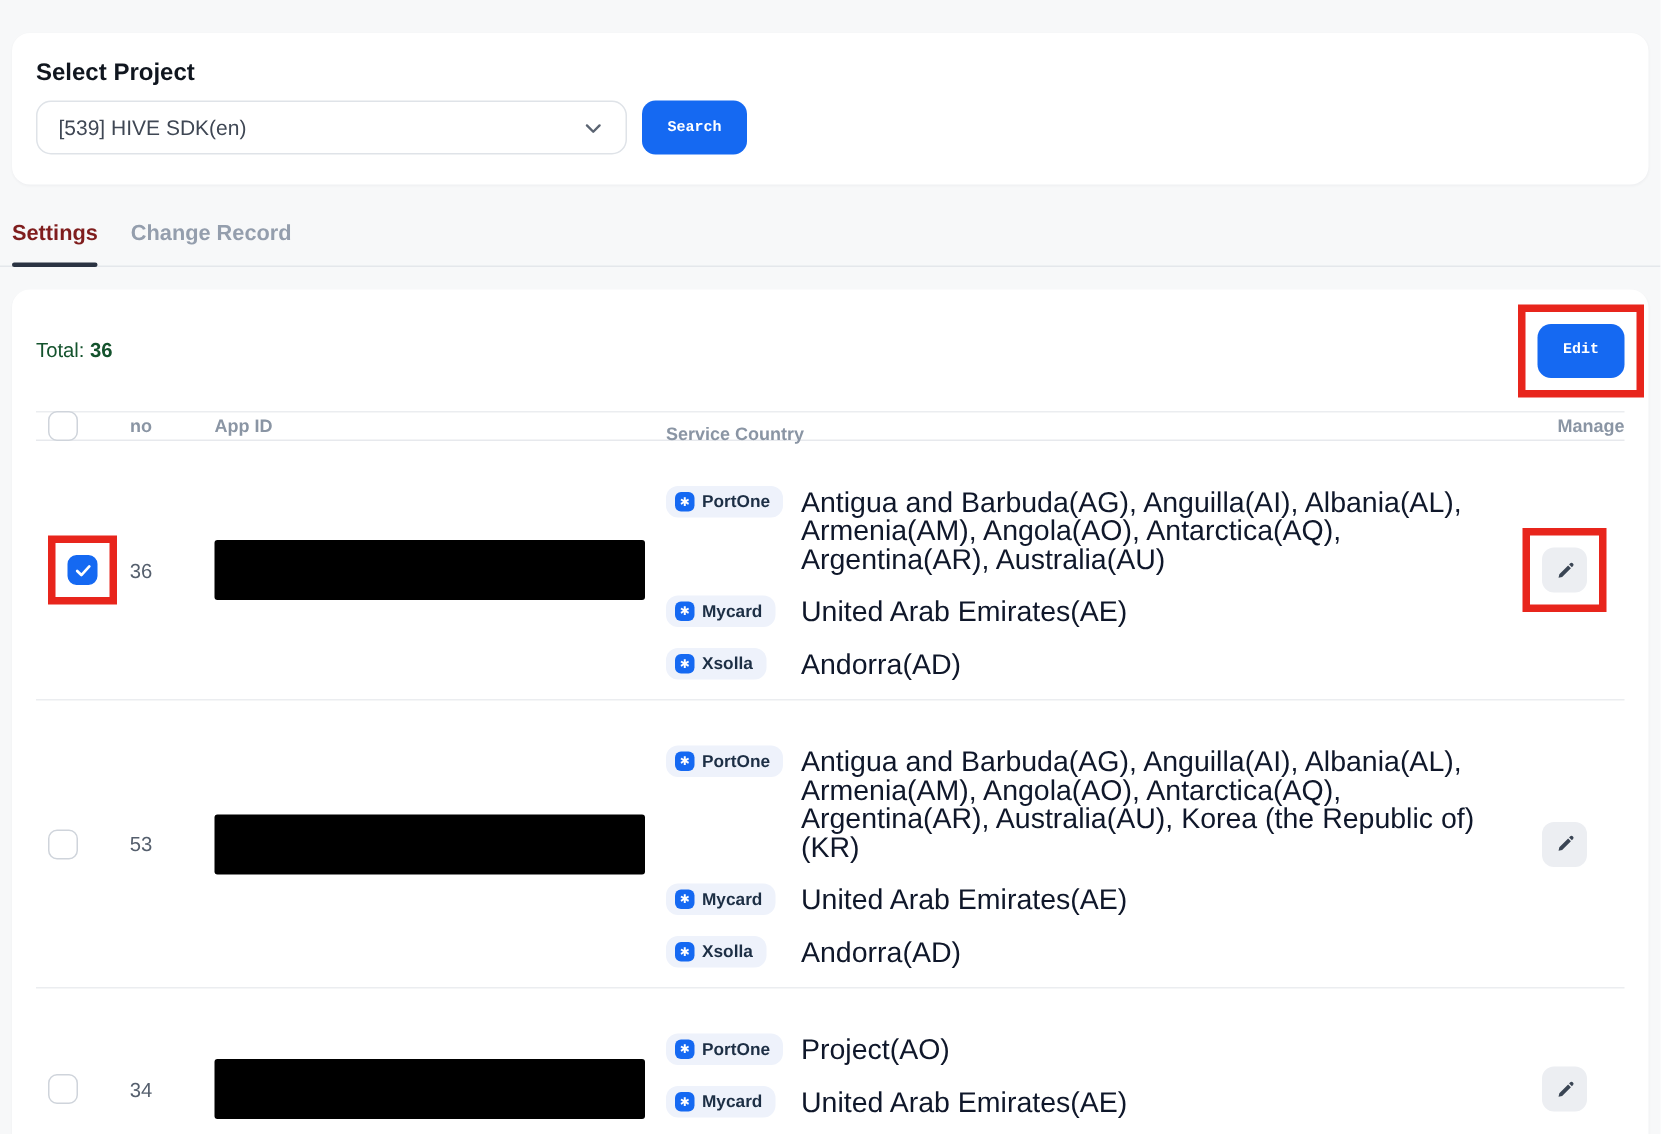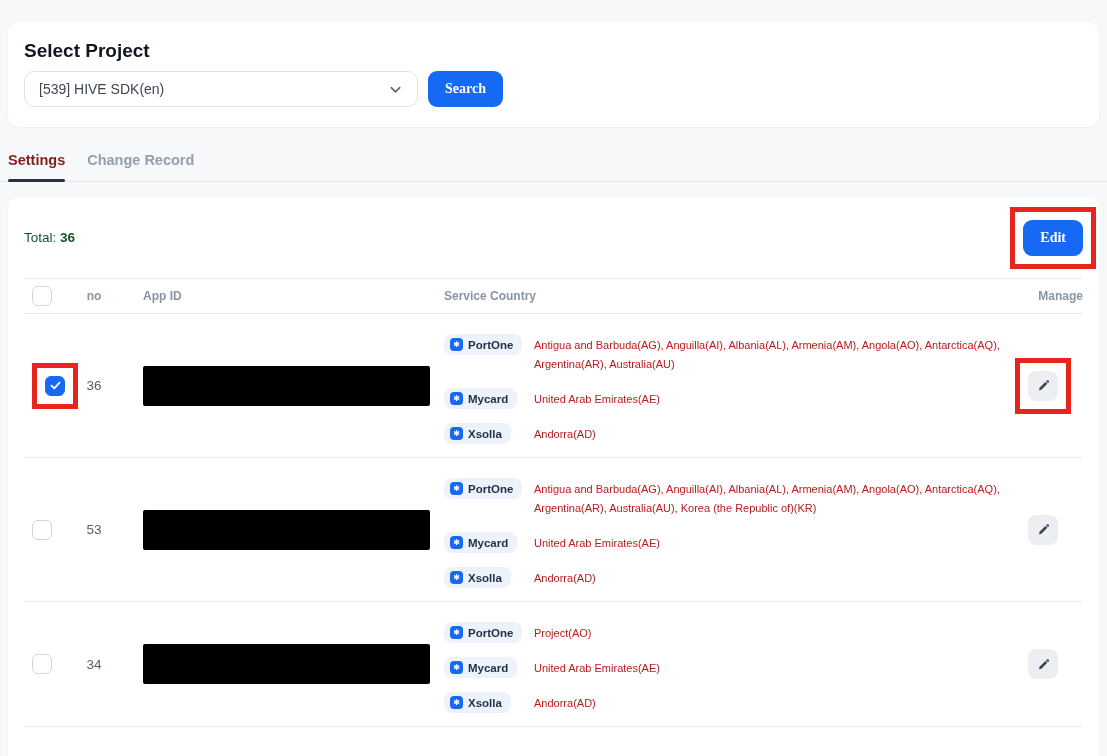--- a/index.html
+++ b/index.html
@@ -14,32 +14,32 @@
   
   .card {
     background: #fff;
     border-radius: 12px;
     box-shadow: 0 1px 2px rgba(16,24,40,.04);
   }
   .top-card { margin-top: 22px; padding: 18px 16px 20px; }
   .main-card { margin-top: 15px; padding: 0 16px; height: 600px; }
 
   
-  .panel-label { font-size: 19px; font-weight: 700; color: #10161f; display: block; margin-bottom: 9px; }
+  .panel-label { font-size: 16px; font-weight: 700; color: #10161f; display: block; margin-bottom: 9px; }
   .select-row { display: flex; gap: 10px; align-items: center; }
   .select {
     width: 394px; height: 36px;
     border: 1px solid #dfe3e8; border-radius: 10px;
     display: flex; align-items: center; justify-content: space-between;
     padding: 0 14px; background: #fff; cursor: pointer;
     font-size: 14px; color: #3f4754;
   }
   .btn-primary {
     background: #1569f2; color: #fff; border: none; cursor: pointer;
-    font-family: Liberation Serif, serif; font-size: 14px; font-weight: 700;
+    font-family: Liberation Mono, monospace; font-size: 10px; font-weight: 700;
     border-radius: 9px; height: 36px; padding: 0 17px;
   }
 
   
   .tabs-wrap { margin: 25px -8px 0; border-bottom: 1px solid #e4e7eb; }
   .tabs { display: flex; gap: 22px; padding: 0 8px; }
   .tab {
     font-size: 14.5px; font-weight: 700; color: #949ead;
     padding-bottom: 13px; cursor: pointer; position: relative;
   }
@@ -53,21 +53,21 @@
   .toolbar { height: 81px; display: flex; align-items: center; justify-content: space-between; }
   .total { font-size: 13.5px; color: #14532d; }
   .total b { font-weight: 700; }
 
   
   .anno { display: inline-flex; }
   .red-anno { border: 5px solid #e8251c; padding: 8px; margin: -13px; position: relative; z-index: 2; justify-content: flex-end; }
 
   
   .thead {
-    display: flex; align-items: center; height: 36px;
+    display: flex; align-items: center; height: 20px;
     border-top: 1px solid #ebedf0; border-bottom: 1px solid #e7e9ed;
     font-size: 12px; font-weight: 700; color: #8a95a4;
   }
   .col { flex-shrink: 0; }
   .c-check { width: 44px; display: flex; align-items: center; }
   .c-check > * { margin-left: 8px; }
   .c-no { width: 52px; text-align: center; }
   .c-appid { width: 324px; padding-left: 23px; }
   .c-country { flex: 1 1 auto; min-width: 0; }
   .c-manage { width: 80px; text-align: right; }
@@ -81,35 +81,35 @@
     width: 20px; height: 20px; border-radius: 6px;
     border: 1.5px solid #cfd4db; background: #fff; cursor: pointer;
     display: inline-flex; align-items: center; justify-content: center;
   }
   .checkbox svg { display: none; }
   .checkbox.checked { background: #1569f2; border-color: #1569f2; }
   .checkbox.checked svg { display: block; }
 
   .redacted { width: 287px; height: 40px; background: #000; border-radius: 2px; }
 
-  .c-country { align-self: center; padding: 20px 0 13px; }
+  .c-country { align-self: center; padding: 20px 0 13px; margin-top: 10px; }
   .service { display: flex; align-items: flex-start; gap: 10px; }
   .service + .service { margin-top: 14px; }
   .badge-slot { width: 80px; flex-shrink: 0; display: flex; }
   .badge {
     display: inline-flex; align-items: center; gap: 5px;
     background: #eef2fb; border-radius: 8px; padding: 4px 9px 4px 6px;
     font-size: 11.5px; font-weight: 700; color: #1d2f45; white-space: nowrap;
   }
   .badge-ic {
     width: 13px; height: 13px; border-radius: 4px; background: #1569f2;
     color: #fff; font-size: 8px; line-height: 13px; text-align: center; flex-shrink: 0;
   }
   .countries {
-    font-size: 11px; line-height: 19px; color: #b91c1c; padding-top: 2px;
+    font-size: 19px; line-height: 19px; color: #0f172a; padding-top: 2px;
     max-width: 469px;
   }
 
   .icon-btn {
     width: 30px; height: 30px; border-radius: 8px; border: none; cursor: pointer;
     background: #eceef2; display: inline-flex; align-items: center; justify-content: center;
   }
 
   
   .trow.partial { min-height: 140px; align-items: flex-start; }

